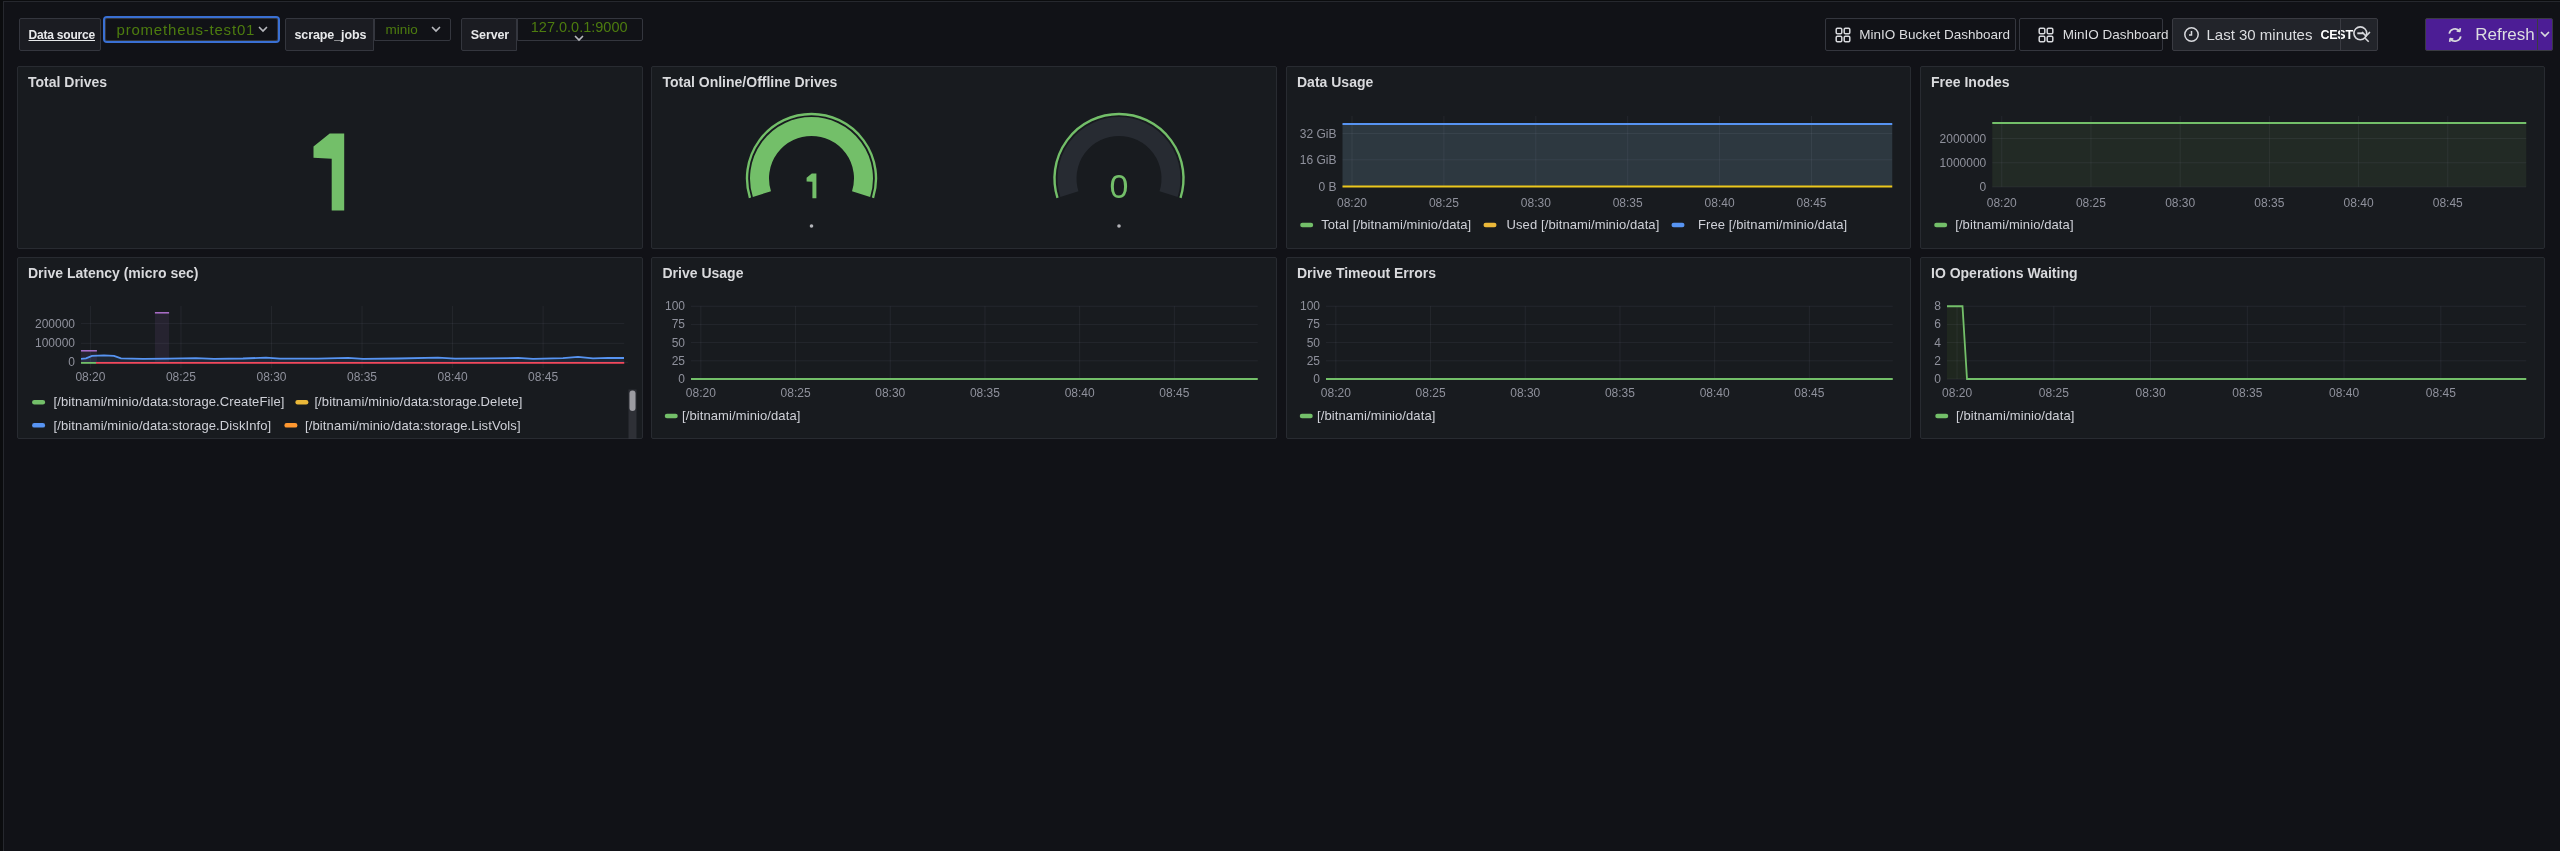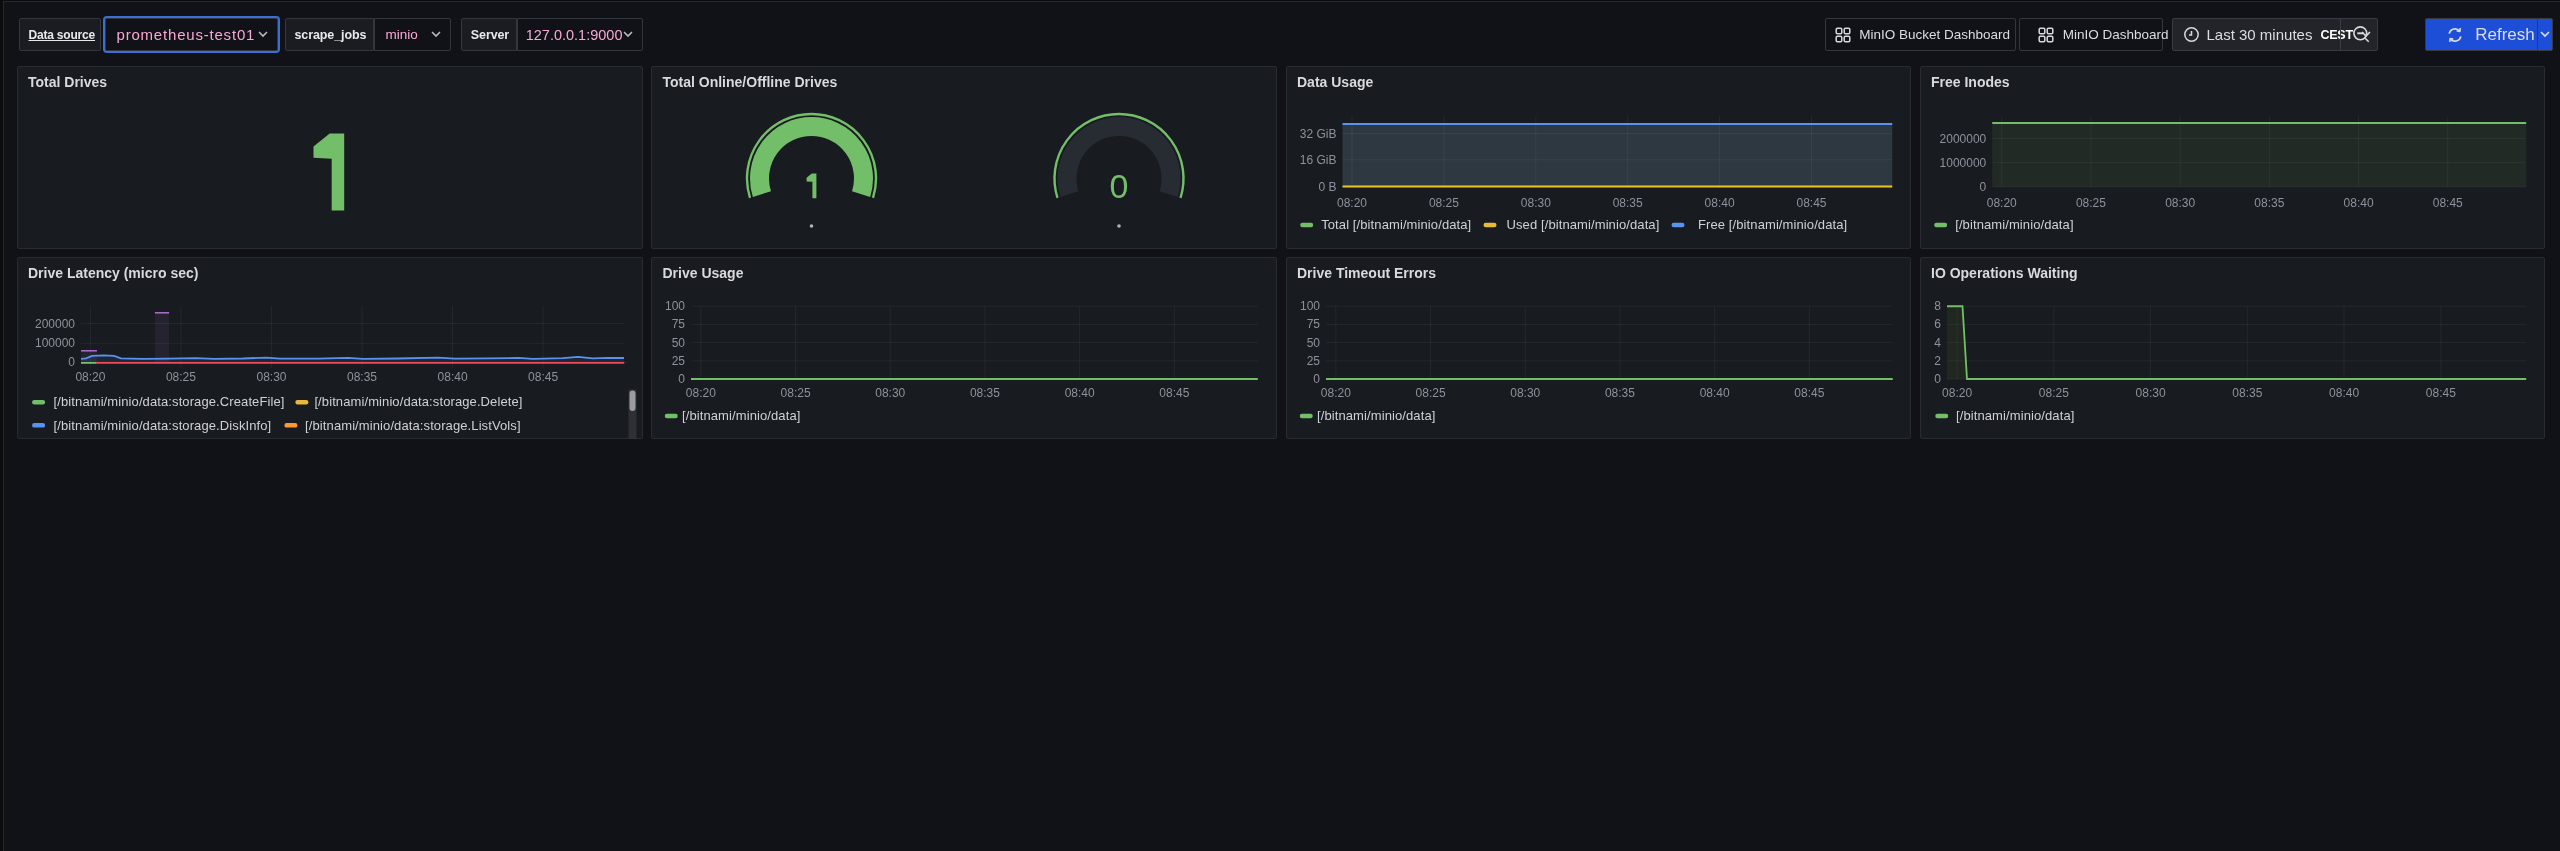--- a/index.html
+++ b/index.html
@@ -1,19 +1,19 @@
 <!DOCTYPE html>
 <html><head><meta charset="utf-8"><style>
 * { margin:0; padding:0; box-sizing:border-box; }
 html,body { width:2560px; height:851px; background:#0b0c0e; font-family:"Liberation Sans", sans-serif; overflow:hidden; }
 #canvas { position:absolute; left:3px; top:1px; right:0; bottom:0; background:#111217; border-left:1px solid #26282e; border-top:1px solid #26282e; }
 .panel { position:absolute; background:#181b1f; border:1px solid #282b31; border-radius:2px; }
 .ptitle { position:absolute; left:10.5px; top:7px; font-size:14px; font-weight:700; color:#d9dadd; letter-spacing:0; white-space:nowrap; }
 .lbl { position:absolute; top:18px; height:33px; background:#1b1c22; border:1px solid #34363e; border-radius:2px 0 0 2px; color:#e8e9eb; font-size:12.5px; font-weight:700; display:flex; align-items:center; padding:0 9px; white-space:nowrap; letter-spacing:-0.1px; }
-.val { position:absolute; top:18px; height:33px; background:#111217; border:1px solid #34363e; border-radius:0 2px 2px 0; color:#f9a8d4; font-size:13.5px; display:flex; align-items:center; justify-content:space-between; padding:0 9px 0 11px; white-space:nowrap; }
+.val { position:absolute; top:18px; height:23px; background:#111217; border:1px solid #34363e; border-radius:0 2px 2px 0; color:#4d7c0f; font-size:13.5px; display:flex; align-items:center; justify-content:space-between; padding:0 9px 0 11px; white-space:nowrap; }
 .btn { position:absolute; top:18px; height:33px; background:#111217; border:1px solid #34363e; border-radius:2px; color:#dcdde0; font-weight:500; display:flex; align-items:center; white-space:nowrap;margin-left:10px; }
 .btn svg, .val svg { flex-shrink:0; }
 </style></head>
 <body>
 <div id="canvas"></div>
 
 <div class="lbl" style="left:18.5px; width:82px; border-radius:2px; font-size:12px; letter-spacing:-0.2px;text-decoration:underline;">Data source</div>
 <div class="val" style="left:104.5px; width:173px; border-radius:2px; outline:2.5px solid #3a70d3; outline-offset:0.5px;">
     <span style="font-size:15px; letter-spacing:0.8px">prometheus-test01</span>
     <svg width="10" height="7" viewBox="0 0 10 7" fill="none" stroke="#b6b7bc" stroke-width="1.7" stroke-linecap="round">
@@ -21,21 +21,21 @@
     </svg>
   </div>
 <div class="lbl" style="left:284.5px; width:89px;">scrape_jobs</div>
 <div class="val" style="left:373.5px; width:77px;">
     <span>minio</span>
     <svg width="10" height="7" viewBox="0 0 10 7" fill="none" stroke="#b6b7bc" stroke-width="1.7" stroke-linecap="round">
       <path d="M1.5 1.5 L5 5 L8.5 1.5"></path>
     </svg>
   </div>
 <div class="lbl" style="left:460.8px; width:56px;">Server</div>
-<div class="val" style="left:516.7px; width:126px; padding-left:8px;">
+<div class="val" style="left:516.7px; width:126px; padding-left:8px;flex-direction:column;">
     <span style="font-size:14.5px">127.0.0.1:9000</span>
     <svg width="10" height="7" viewBox="0 0 10 7" fill="none" stroke="#b6b7bc" stroke-width="1.7" stroke-linecap="round">
       <path d="M1.5 1.5 L5 5 L8.5 1.5"></path>
     </svg>
   </div>
 
 <div class="btn" style="left:1814.7px; width:191.3px; padding:0 9px; gap:8.5px; font-size:13.5px;">
     <svg width="16" height="16" viewBox="0 0 16 16" fill="none" stroke="#d8d9dd" stroke-width="1.5">
       <rect x="1.2" y="1.2" width="5.6" height="5.6" rx="1.2"></rect>
       <rect x="9.2" y="1.2" width="5.6" height="5.6" rx="1.2"></rect>
@@ -67,21 +67,21 @@
     </div>
   <div style="position:absolute;right:35.5px;top:0;bottom:0;width:1px;background:#3a3b42"></div>
   <div style="position:absolute;right:0;top:0;bottom:0;width:34.3px;display:flex;align-items:center;justify-content:center;padding-left:4px;">
       <svg width="17" height="17" viewBox="0 0 17 17" fill="none" stroke="#d8d9dd" stroke-width="1.6">
         <circle cx="7.3" cy="7.3" r="6.4"></circle>
         <line x1="12.2" y1="12.2" x2="15.7" y2="15.7"></line>
         <line x1="4.3" y1="7.3" x2="10.3" y2="7.3" stroke-width="1.9"></line>
       </svg>
     </div>
 </div>
-<div class="btn" style="left:2415.2px; width:128.1px; background:#1d4ed8; border-color:#3a3b42;">
+<div class="btn" style="left:2415.2px; width:128.1px; background:#4c1d95; border-color:#3a3b42;">
   <div style="display:flex;align-items:center;gap:12px;padding:0 0 0 21px;">
       <svg width="16" height="16" viewBox="0 0 16 16" fill="none" stroke="#d8d9dd" stroke-width="1.7">
         <path d="M13.8 9.3 a6 6 0 0 1 -10.5 2.7"></path>
         <path d="M2.2 6.7 a6 6 0 0 1 10.5 -2.7"></path>
         <path d="M13.3 1.2 l-0.5 3.1 -3.1 -0.5" stroke-linejoin="round"></path>
         <path d="M2.7 14.8 l0.5 -3.1 3.1 0.5" stroke-linejoin="round"></path>
       </svg>
       <span style="font-weight:500;font-size:17px">Refresh</span>
     </div>
   <div style="position:absolute;right:14.3px;top:0;bottom:0;width:1px;background:#3a3b42"></div>

